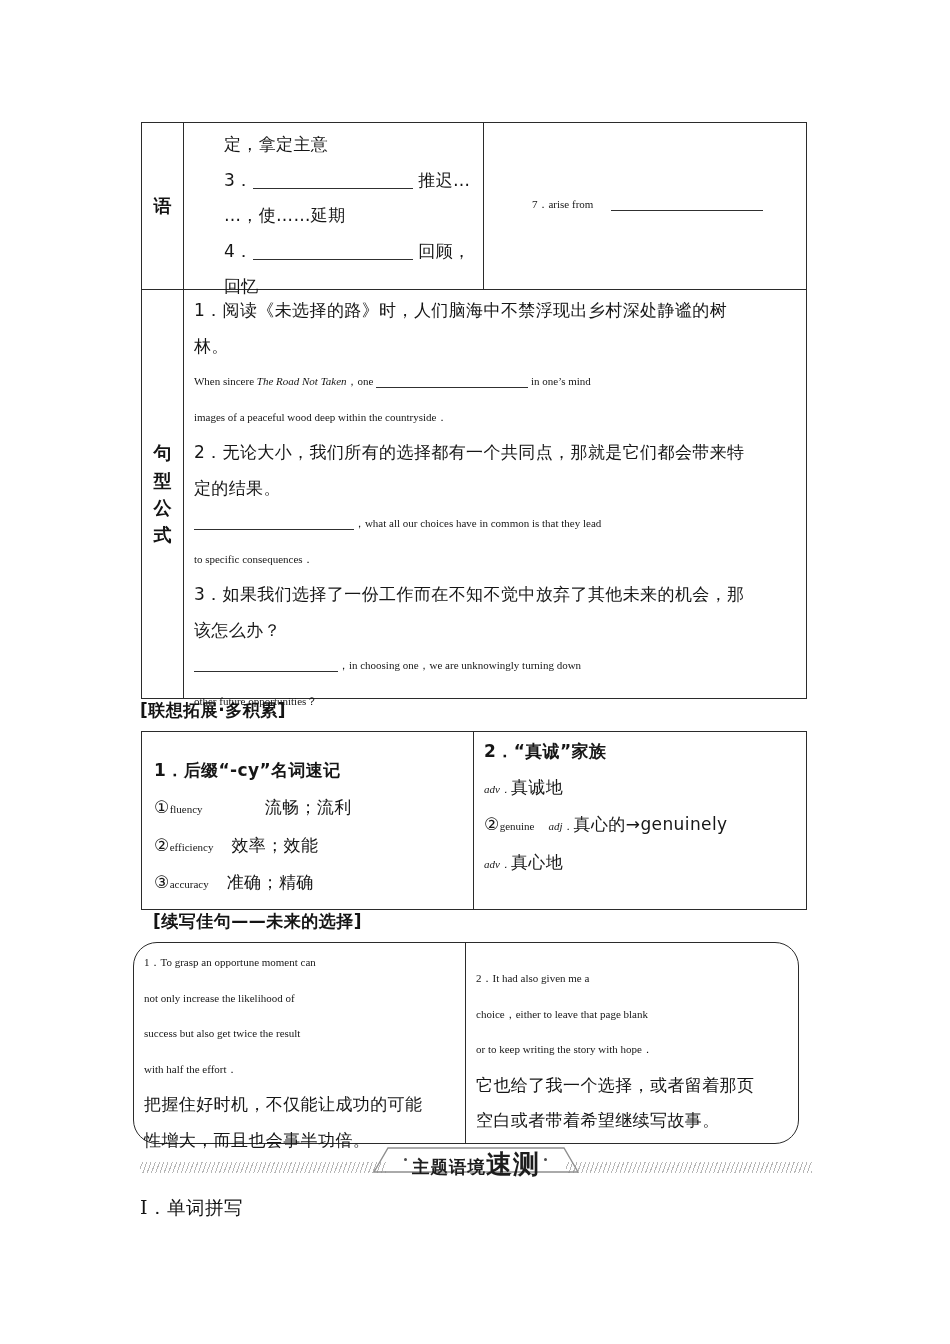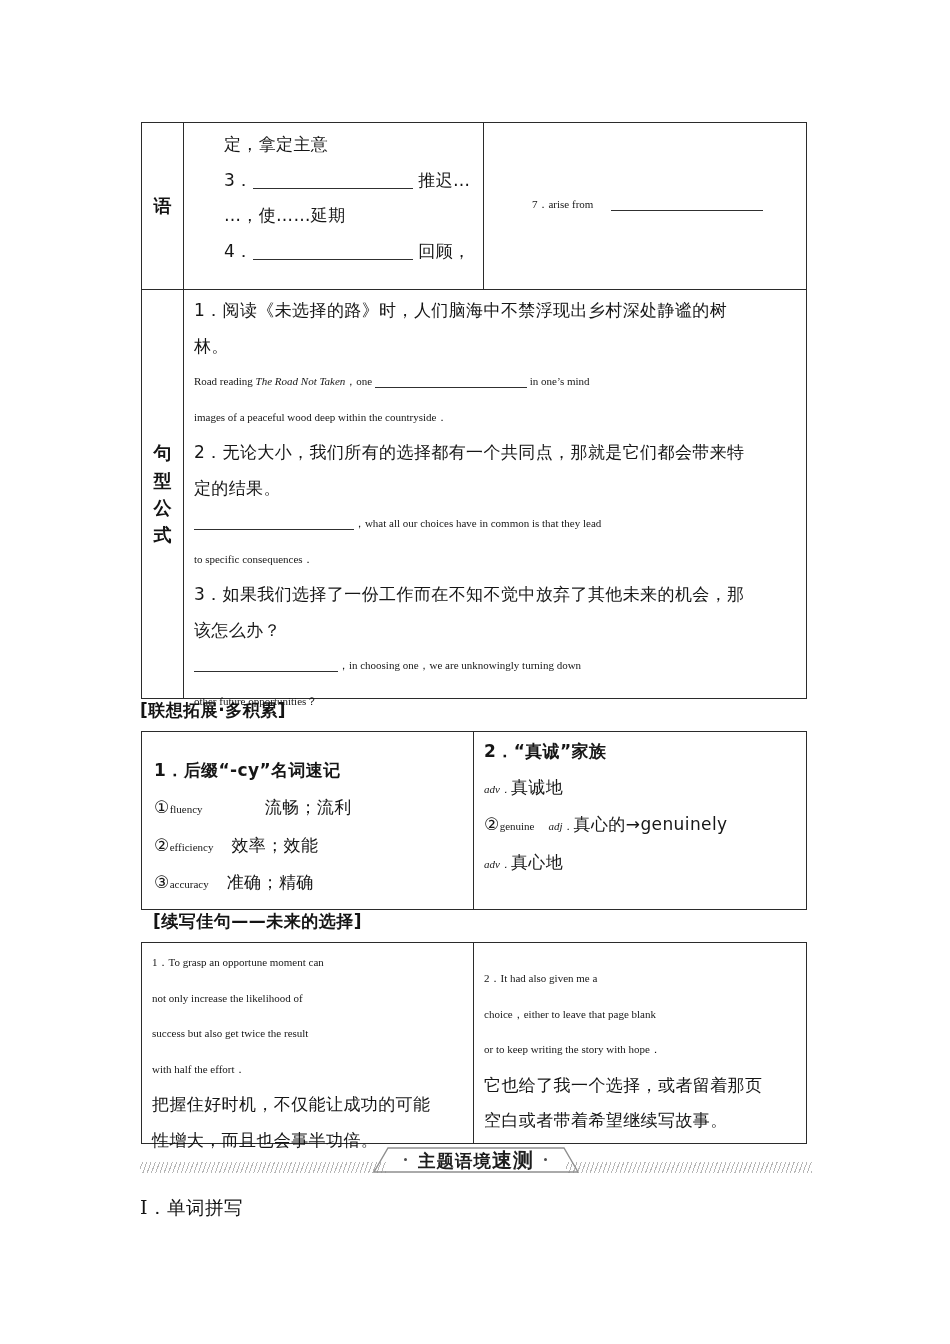--- a/index.html
+++ b/index.html
@@ -129,21 +129,21 @@
     top: 1px;
     text-align: center;
     font-family: "DejaVu Sans", "Liberation Sans", sans-serif;
     font-size: 17.5px;
     font-weight: 700;
     letter-spacing: 1px;
     color: #1d1d1d;
     white-space: nowrap;
   }
   .banner .title .big {
-    font-size: 20px;
+    font-size: 26px;
     letter-spacing: 1px;
   }
   .banner .dot {
     position: absolute;
     top: 12px;
     width: 3.4px;
     height: 3.4px;
     background: #4a4a4a;
     border-radius: 50%;
   }
@@ -179,20 +179,23 @@
           <span>定，拿定主意</span>
         </div>
         <div class="txt cjk">
           <span>3．</span><span class="blank" style="width:160px;"></span><span>  推迟…</span>
         </div>
         <div class="txt cjk">
           <span>…，使……延期</span>
         </div>
         <div class="txt cjk">
           <span>4．</span><span class="blank" style="width:160px;"></span><span>  回顾，</span>
+        </div>
+        <div class="txt cjk">
+          <span>回忆</span>
         </div>
       </div>
 
       <div class="cell" style="width:324px; display:flex; align-items:center;">
         <div class="txt en" style="padding-left:8px;">
           <span>7．arise from</span><span class="blank" style="width:152px; margin-left:18px;"></span>
         </div>
       </div>
     </div>
 
@@ -202,21 +205,21 @@
         <span>型</span>
         <span>公</span>
         <span>式</span>
       </div>
 
       <div class="cell" style="width:625px; padding:3px 8px 0 10px;">
 
         <div class="txt cjk">1．阅读《未选择的路》时，人们脑海中不禁浮现出乡村深处静谧的树</div>
         <div class="txt cjk">林。</div>
         <div class="txt en">
-          <span>Road reading </span><span class="ital">The Road Not Taken</span><span>，one </span><span class="blank" style="width:152px;"></span><span> in one’s mind</span>
+          <span>When sincere </span><span class="ital">The Road Not Taken</span><span>，one </span><span class="blank" style="width:152px;"></span><span> in one’s mind</span>
         </div>
         <div class="txt en">images of a peaceful wood deep within the countryside．</div>
 
         <div class="txt cjk">2．无论大小，我们所有的选择都有一个共同点，那就是它们都会带来特</div>
         <div class="txt cjk">定的结果。</div>
         <div class="txt en">
           <span class="blank" style="width:160px;"></span><span>，what all our choices have in common is that they lead</span>
         </div>
         <div class="txt en">to specific consequences．</div>
 
@@ -260,21 +263,21 @@
         </div>
         <div class="txt">
           <span class="en ital">adv．</span><span class="cjk">真心地</span>
         </div>
       </div>
     </div>
   </div>
 
   <div class="caption" style="left:140px; top:910px;margin-left:13px;">[续写佳句——未来的选择]</div>
 
-  <div class="tbl" style="left:141px; top:942px; width:666px;">
+  <div class="tbl" style="left:133px; top:942px; width:666px;border-radius:24px;">
     <div class="row" style="height:200px;">
 
       <div class="cell" style="width:332px; padding:2px 6px 0 10px;">
         <div class="txt en">1．To grasp an opportune moment can</div>
         <div class="txt en">not only increase the likelihood of</div>
         <div class="txt en">success but also get twice the result</div>
         <div class="txt en"> with half the effort．</div>
         <div class="txt cjk">把握住好时机，不仅能让成功的可能</div>
         <div class="txt cjk">性增大，而且也会事半功倍。</div>
       </div>

